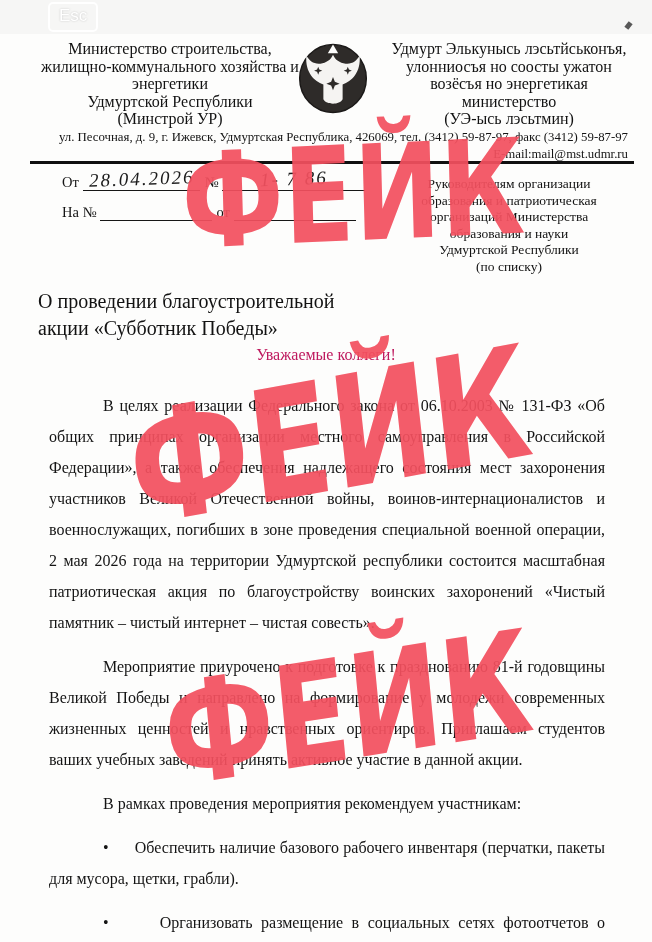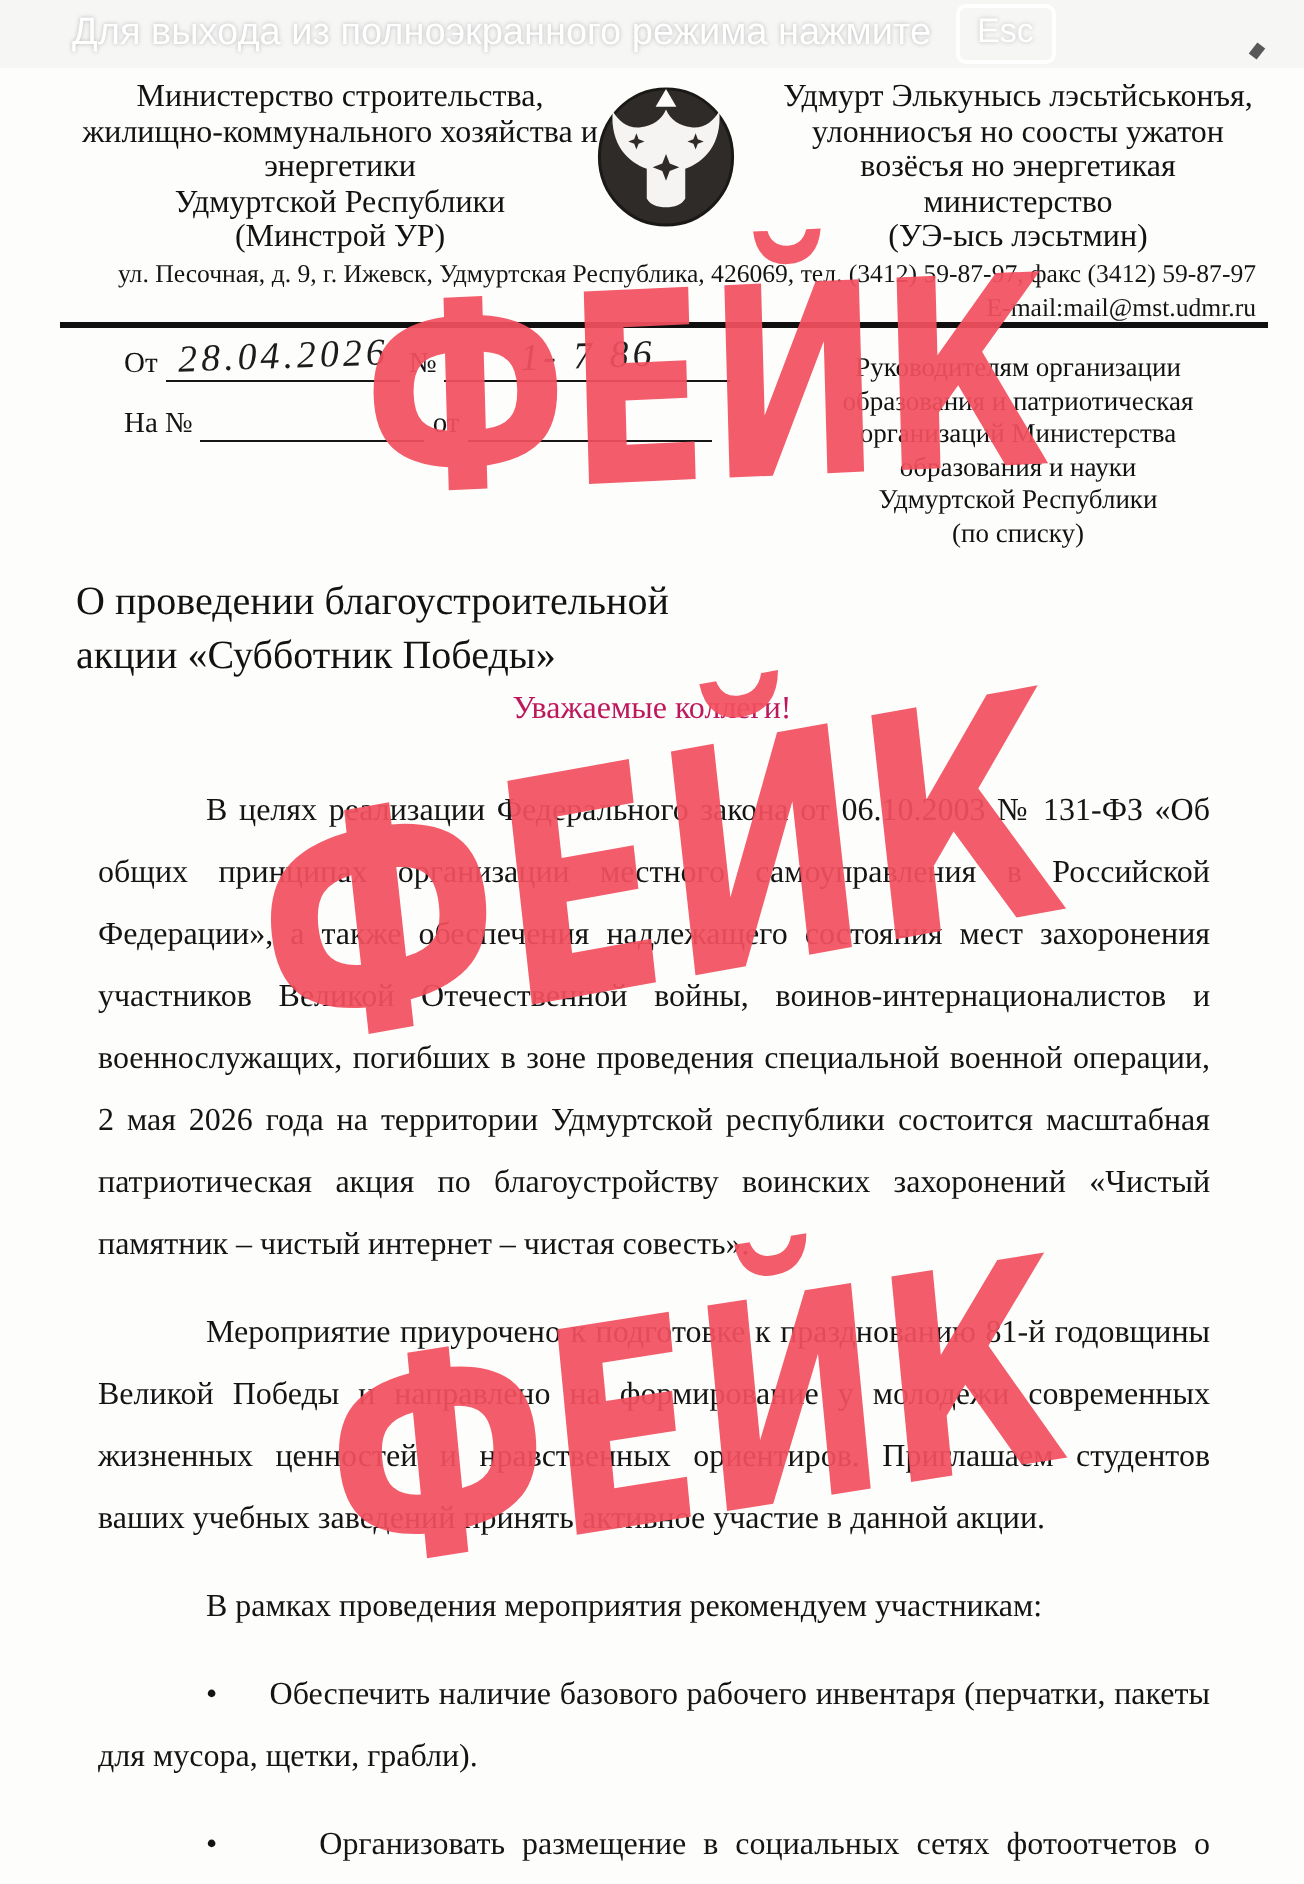--- a/index.html
+++ b/index.html
@@ -69,21 +69,20 @@
     opacity:0.93;white-space:nowrap;pointer-events:none;
   }
   .wm1{left:180px;top:136px;font-size:132px;transform:scaleX(0.78) rotate(-2deg);}
   .wm2{left:122px;top:396px;font-size:155px;transform:scaleX(0.78) rotate(-8deg);}
   .wm3{left:158px;top:668px;font-size:142px;transform:scaleX(0.78) rotate(-7deg);}
 </style>
 </head>
 <body>
 
 <div class="banner">
-  <span class="banner-text">Для выхода из полноэкранного режима нажмите</span>
   <span class="esc-key">Esc</span>
 </div>
 <div class="cursor-speck"></div>
 
 <div class="org org-left">
   <div>Министерство строительства,</div>
   <div>жилищно-коммунального хозяйства и</div>
   <div>энергетики</div>
   <div>Удмуртской Республики</div>
   <div>(Минстрой УР)</div>

